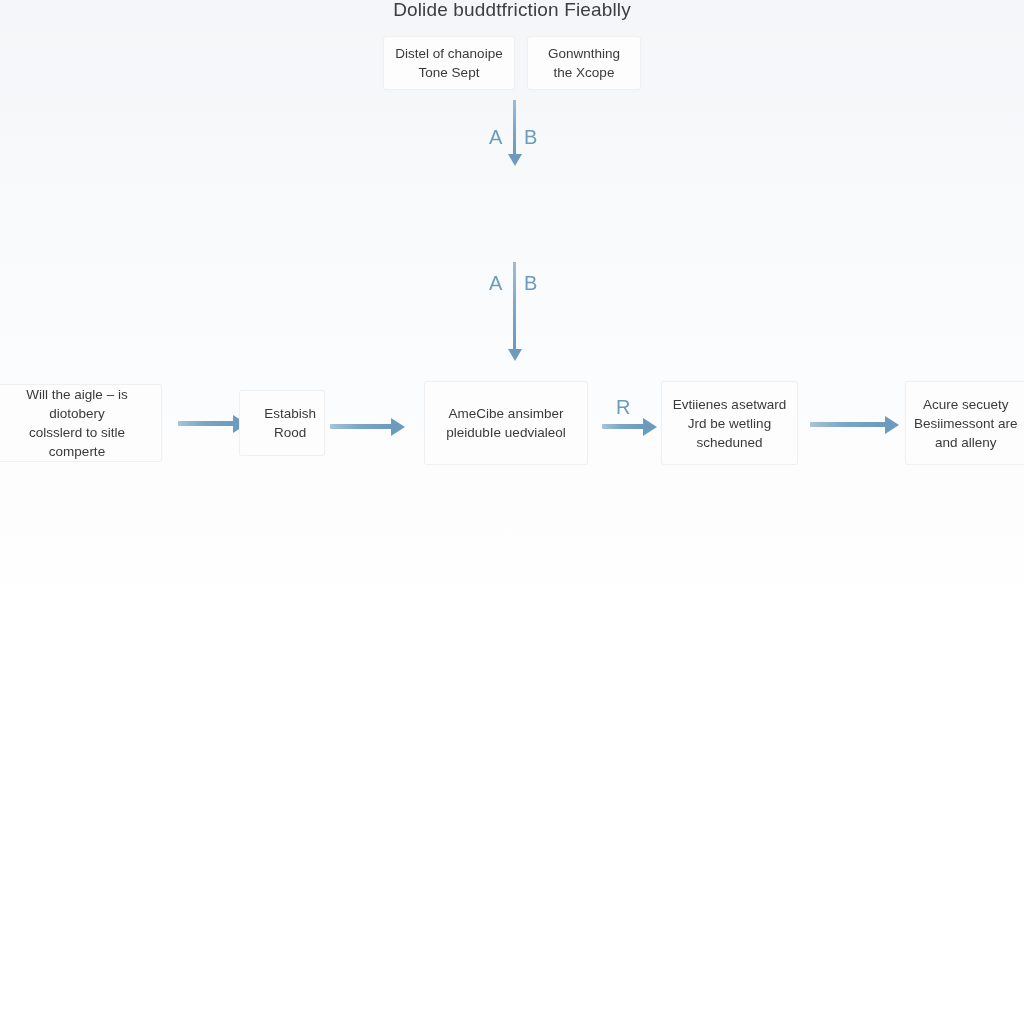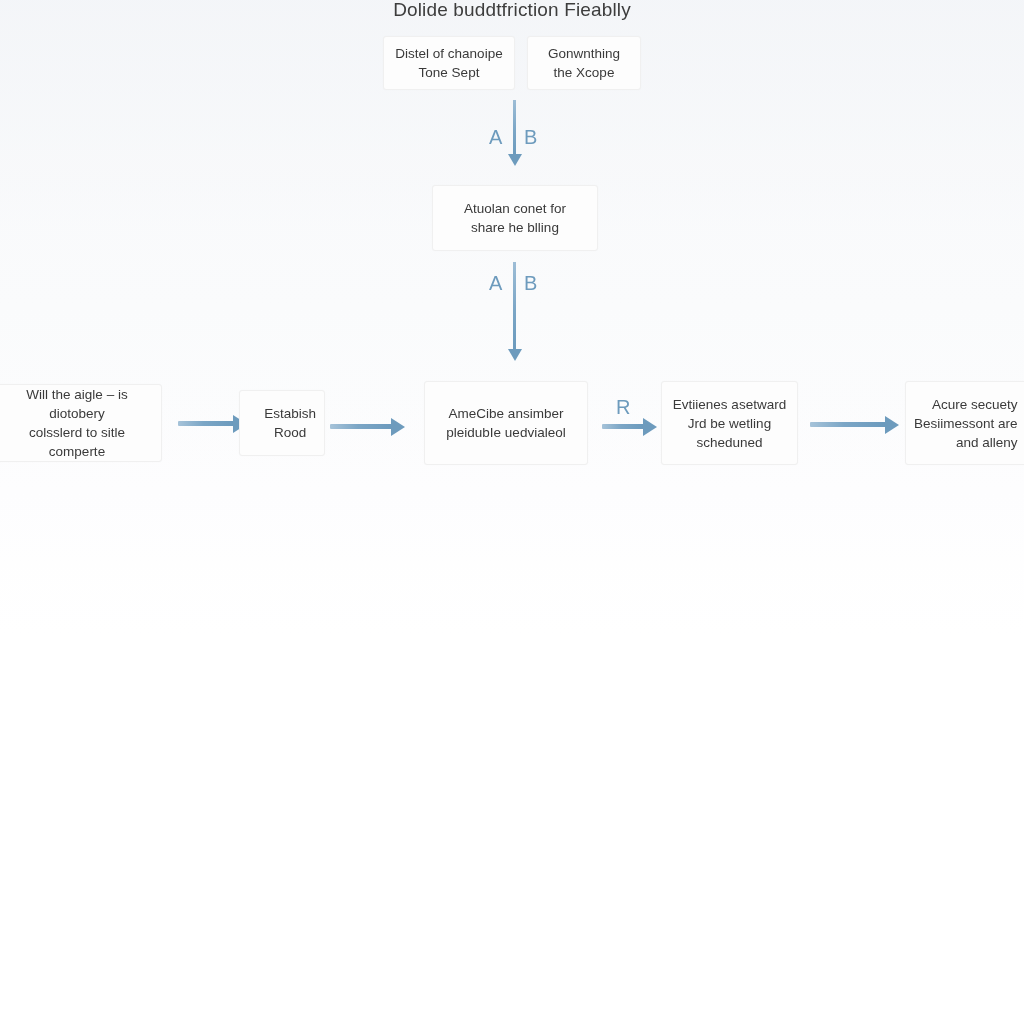--- a/index.html
+++ b/index.html
@@ -122,24 +122,20 @@
 
   <div class="node" style="left:383px; top:36px; width:132px; height:54px;">
     <span>Distel of chanoipe
 Tone Sept</span>
   </div>
 
   <div class="v-arrow" style="left:513px; top:100px; height:55px;"></div>
   <div class="edge-label" style="left:489px; top:126px;">A</div>
   <div class="edge-label" style="left:524px; top:126px;">B</div>
 
-  <div class="node" style="left:432px; top:185px; width:166px; height:66px;">
-    <span>Atuolan conet for
-share he blling</span>
-  </div>
 
   <div class="v-arrow" style="left:513px; top:262px; height:88px;"></div>
   <div class="edge-label" style="left:489px; top:272px;">A</div>
   <div class="edge-label" style="left:524px; top:272px;">B</div>
 
   <div class="node" style="left:-8px; top:384px; width:170px; height:78px;">
     <span>Will the aigle – is diotobery
 colsslerd to sitle comperte</span>
   </div>
 
@@ -162,18 +158,18 @@
 
   <div class="node" style="left:661px; top:381px; width:137px; height:84px;">
     <span>Evtiienes asetward
 Jrd be wetling
 scheduned</span>
   </div>
 
   <div class="h-arrow" style="left:810px; top:422px; width:76px;"></div>
 
   <div class="node" style="left:905px; top:381px; width:127px; height:84px; justify-content:flex-start;">
-    <span style="text-align:right;">Acure secuety
+    <span style="text-align:center;">Acure secuety
 Besiimessont are
 and alleny</span>
   </div>
 
 </div>
 
 </body></html>

